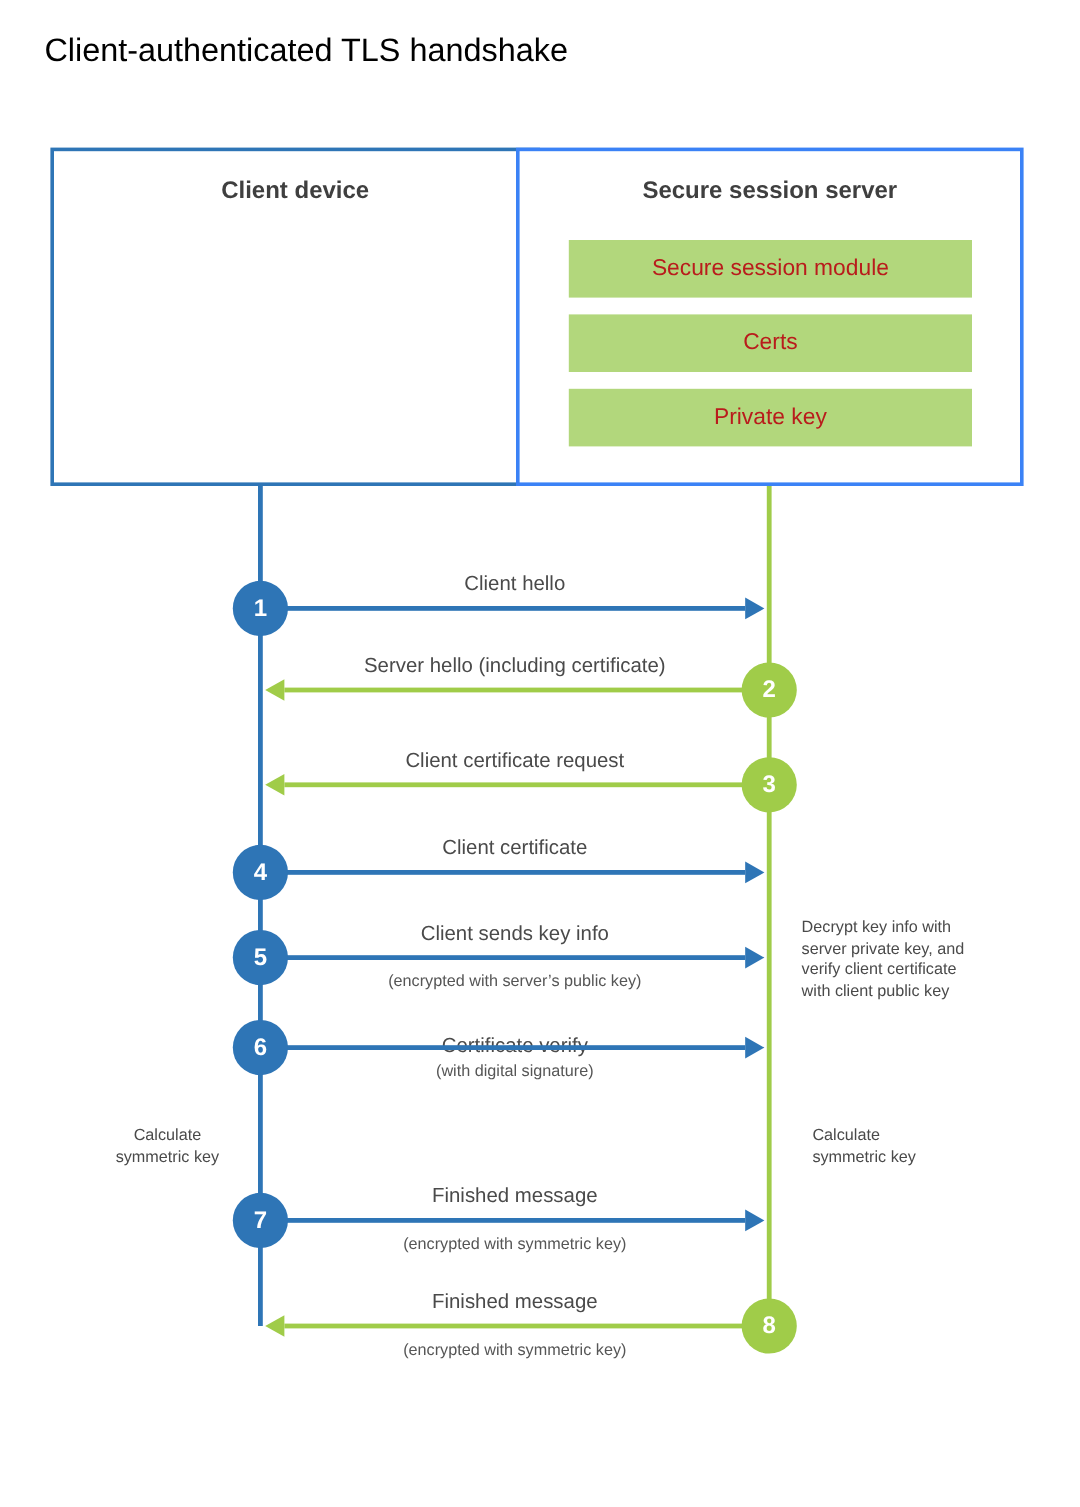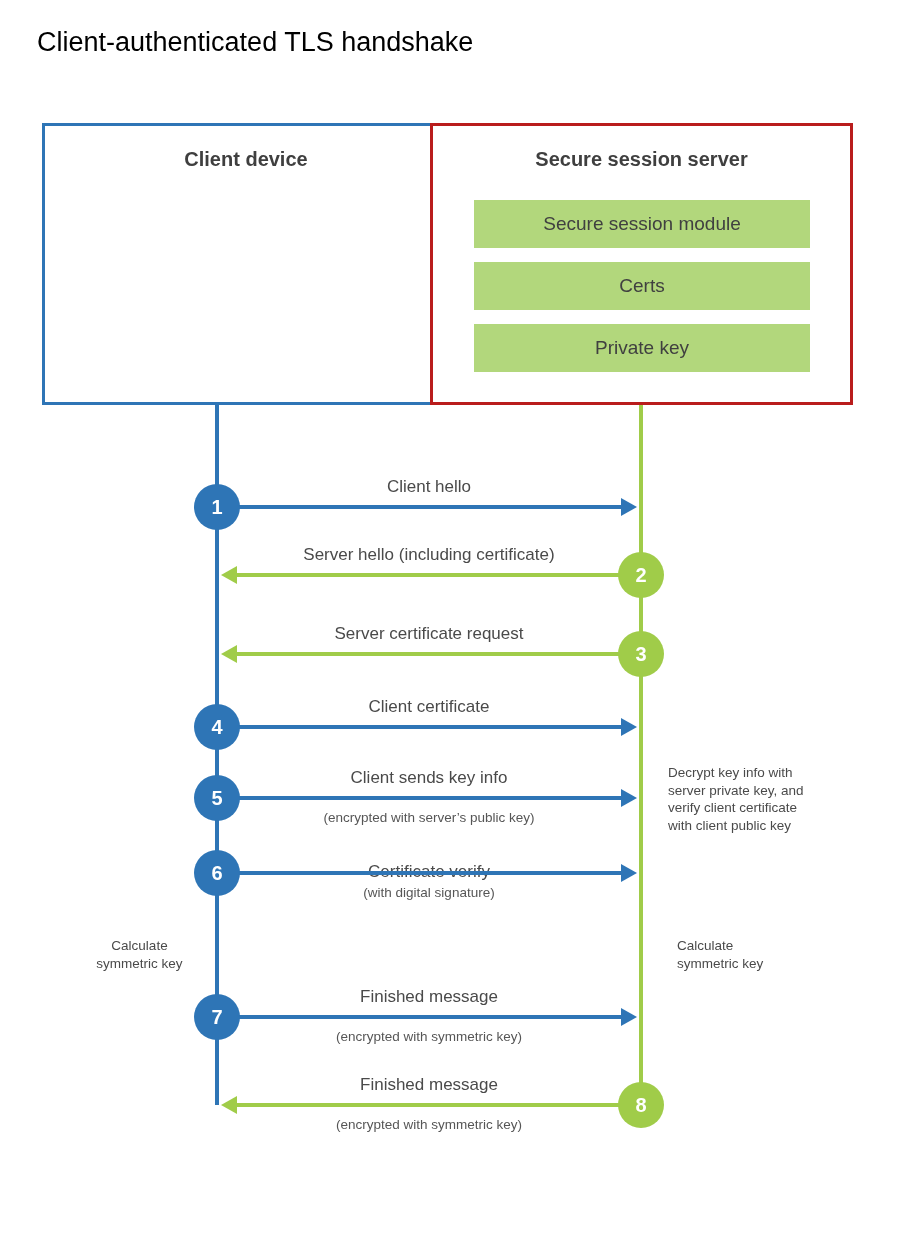--- a/index.html
+++ b/index.html
@@ -4,27 +4,27 @@
 <style>
   html,body{margin:0;padding:0;background:#fff;}
   .canvas{position:relative;width:900px;height:1256px;background:#ffffff;overflow:hidden;
           font-family:"Liberation Sans",sans-serif;}
 
   .diagram-title{position:absolute;left:37px;top:27px;font-size:27px;font-weight:400;color:#000000;}
 
   
   .entity-box{position:absolute;top:123px;height:282px;background:#fff;box-sizing:border-box;}
   .client-box{left:42px;width:408px;border:3px solid #2E75B6;}
-  .server-box{left:430px;width:423px;border:3px solid #b91c1c;}
+  .server-box{left:430px;width:423px;border:3px solid #3b82f6;}
   .entity-title{position:absolute;left:0;top:22px;width:100%;text-align:center;
                 font-weight:bold;font-size:20px;color:#3f3f3f;}
   .app-box{position:absolute;left:33px;top:73px;width:276px;height:174px;background:#5B9CD5;
            color:#fff;font-size:19px;line-height:1.45;display:flex;align-items:center;
            justify-content:center;text-align:center;white-space:pre-line;}
-  .module-bar{position:absolute;left:41px;width:336px;height:48px;background:#B2D77C;color:#404040;
+  .module-bar{position:absolute;left:41px;width:336px;height:48px;background:#B2D77C;color:#b91c1c;
               font-size:19px;display:flex;align-items:center;justify-content:center;}
   .bar-0{top:74px}.bar-1{top:136px}.bar-2{top:198px}
 
   
   .lifeline{position:absolute;top:405px;width:4px;height:700px;}
   .lifeline.blue{left:215px;background:#2E75B6;}
   .lifeline.green{left:639px;background:#A0CC49;}
 
   
   .arrow{position:absolute;height:4px;}
@@ -85,21 +85,21 @@
     <span class="head"></span>
   </div>
   <div class="step-badge badge-blue b1">1</div>
 
   <div class="msg-label l2">Server hello (including certificate)</div>
   <div class="arrow green left a2">
     <span class="head"></span>
   </div>
   <div class="step-badge badge-green b2">2</div>
 
-  <div class="msg-label l3">Server certificate request</div>
+  <div class="msg-label l3">Client certificate request</div>
   <div class="arrow green left a3">
     <span class="head"></span>
   </div>
   <div class="step-badge badge-green b3">3</div>
 
   <div class="msg-label l4">Client certificate</div>
   <div class="arrow blue right a4">
     <span class="head"></span>
   </div>
   <div class="step-badge badge-blue b4">4</div>

